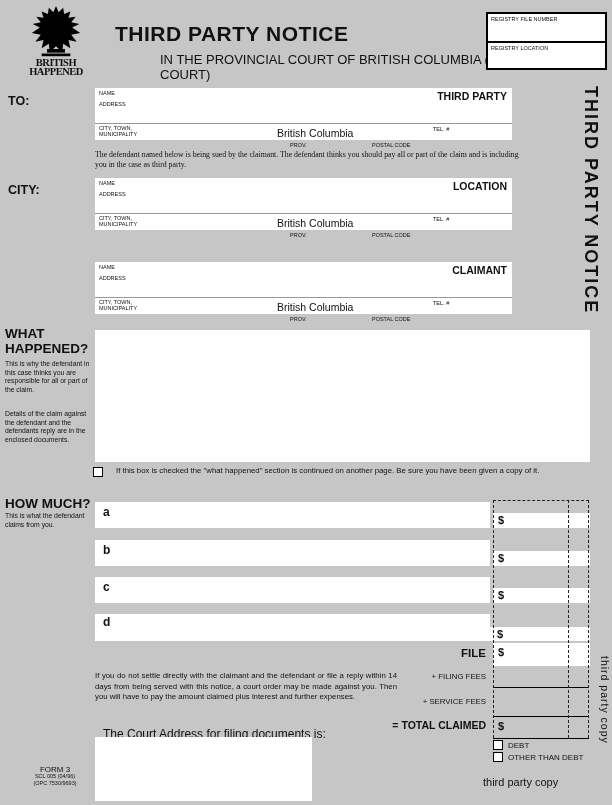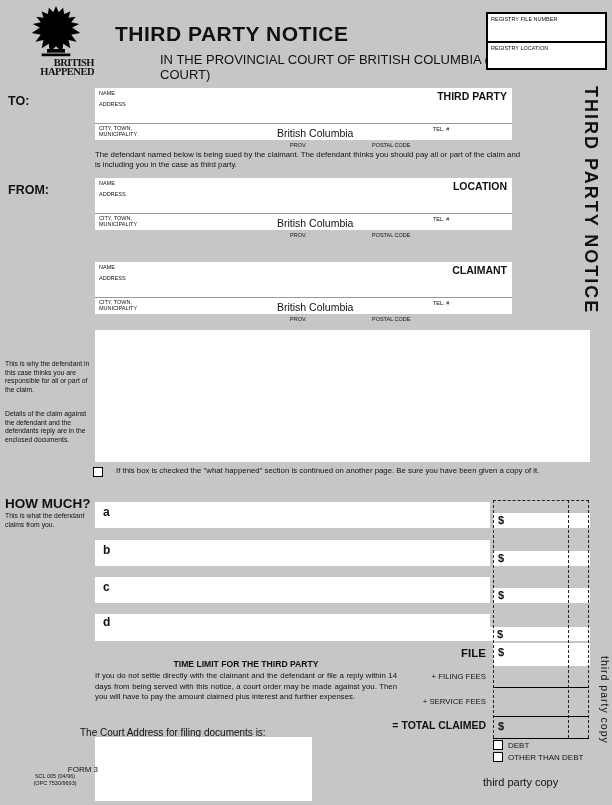--- a/index.html
+++ b/index.html
@@ -11,21 +11,21 @@
     background: #c6c6c6;
     font-family: "Liberation Sans", sans-serif;
     color: #111;
     overflow: hidden;
   }
   .abs { position: absolute; }
   .lab { font-size: 5.5px; letter-spacing: 0; color:#111; }
   .whitebox { background:#fff; }
 
   
-  .crest-wrap { left:18px; top:6px; width:76px; text-align:right; }
+  .crest-wrap { left:18px; top:6px; width:76px; text-align:center; }
   .crest-wrap svg { display:block; margin:0 auto; }
   .logo-line { font-family:"Liberation Serif", serif; font-weight:bold; font-size:10.5px; letter-spacing:-0.5px; line-height:9px; }
   .title { left:115px; top:22px; font-size:21px; font-weight:bold; letter-spacing:0.5px; }
   .subtitle { left:116px; top:52px; font-size:13px;margin-left:44px; }
   .registry { left:486px; top:12px; width:121px; height:58px; border:2px solid #000; background:#fff; }
   .registry .cell { position:absolute; left:0; width:100%; height:50%; padding:2px 3px; font-size:5.5px; }
   .registry .cell.second { top:50%; border-top:2px solid #000; }
 
   .vert-title { left:601px; top:86px; width:250px; height:26px;
     transform: rotate(90deg); transform-origin: top left;
@@ -40,21 +40,21 @@
   .psec { position:absolute; left:95px; width:417px; height:52px; background:#fff; }
   .pb-role { position:absolute; top:2px; right:5px; font-size:10.5px; font-weight:bold; }
   .pb-name { position:absolute; top:2px; left:4px; }
   .pb-addr { position:absolute; top:13px; left:4px; }
   .pb-cityrow { position:absolute; left:0; bottom:0; width:100%; height:17px; border-top:1px solid #999; }
   .pb-city { position:absolute; top:2px; left:4px; width:52px; line-height:5.5px; }
   .pb-prov { position:absolute; bottom:1px; left:182px; font-size:10.5px; }
   .pb-tel { position:absolute; top:2px; left:338px; }
   .pb-provlab { position:absolute; bottom:-8px; left:195px; }
   .pb-postallab { position:absolute; bottom:-8px; left:277px; }
-  .to-note { left:95px; top:150px; width:428px; font-size:7.8px; line-height:10px; }
+  .to-note { left:95px; top:150px; width:428px; font-size:7.8px; line-height:10px;font-family:Liberation Serif, serif; }
 
   
   .wh-head { left:5px; top:326px; width:92px; font-size:13.5px; font-weight:bold; line-height:15px; }
   .wh-note { left:5px; top:358px; width:86px; font-size:6.8px; line-height:8.5px; }
   .wh-box { left:95px; top:330px; width:495px; height:132px; background:#fff; }
   .cont-check { left:93px; top:467px; width:10px; height:10px; background:#fff; border:1px solid #000; }
   .cont-text { left:116px; top:466px; width:442px; font-size:7.8px; line-height:10px; }
 
   
   .hm-head { left:5px; top:496px; font-size:13.5px; font-weight:bold; }
@@ -69,26 +69,26 @@
   .feeline { left:493px; width:96px; height:0; border-top:1px solid #000; z-index:4; }
   .feelabel { left:330px; width:156px; text-align:right; font-size:7.8px; }
   .total-label { left:330px; width:156px; top:647px; text-align:right; font-size:11.5px; font-weight:bold; }
   .claimed-label { font-size:10.5px; font-weight:bold; }
   .chk { width:10px; height:10px; background:#fff; border:1px solid #000; }
   .chk-lab { font-size:8px; }
 
   
   .tl-head { left:95px; top:659px; width:302px; text-align:center; font-size:8.6px; font-weight:bold; }
   .tl-body { left:95px; top:671px; width:302px; font-size:7.8px; line-height:10.5px; text-align:justify; }
-  .court-lab { left:80px; top:727px; font-size:10px; }
+  .court-lab { left:103px; top:727px; font-size:12px; }
   .court-box { left:95px; top:737px; width:217px; height:64px; background:#fff; }
 
   
   .form-id { left:12px; top:766px; width:86px; text-align:center; line-height:7px; }
-  .form-id .l1 { font-size:8px;text-align:right; }
+  .form-id .l1 { font-size:8px; }
   .form-id .l2 { font-size:5.5px; }
 </style>
 </head>
 <body>
 
 <div class="page">
 
   <div class="abs crest-wrap">
     <svg width="54" height="52" viewBox="0 0 60 58">
       <path fill="#000" d="M30 0 L33 7 L38 2 L39 9 L46 6 L44 13 L52 12 L47 18 L56 20 L48 24 L57 30 L47 32 L53 40 L44 38 L46 47 L38 42 L37 52 L30 45 L23 52 L22 42 L14 47 L16 38 L7 40 L13 32 L3 30 L12 24 L4 20 L13 18 L8 12 L16 13 L14 6 L21 9 L22 2 L27 7 Z"></path>
@@ -122,21 +122,21 @@
     <div class="pb-cityrow">
       <span class="lab pb-city">CITY, TOWN, MUNICIPALITY</span>
       <span class="pb-prov">British Columbia</span>
       <span class="lab pb-tel">TEL. #</span>
     </div>
     <span class="lab pb-provlab">PROV.</span>
     <span class="lab pb-postallab">POSTAL CODE</span>
   </div>
   <div class="abs to-note">The defendant named below is being sued by the claimant.  The defendant thinks you should pay all or part of the claim and is including you in the case as third party.</div>
 
-  <div class="abs sec-label" style="top:183px">FROM:</div>
+  <div class="abs sec-label" style="top:183px">CITY:</div>
   <div class="psec" style="top:178px">
     <span class="pb-role">LOCATION</span>
     <span class="lab pb-name">NAME</span>
     <span class="lab pb-addr">ADDRESS</span>
     <div class="pb-cityrow">
       <span class="lab pb-city">CITY, TOWN, MUNICIPALITY</span>
       <span class="pb-prov">British Columbia</span>
       <span class="lab pb-tel">TEL. #</span>
     </div>
     <span class="lab pb-provlab">PROV.</span>
@@ -149,20 +149,21 @@
     <span class="lab pb-addr">ADDRESS</span>
     <div class="pb-cityrow">
       <span class="lab pb-city">CITY, TOWN, MUNICIPALITY</span>
       <span class="pb-prov">British Columbia</span>
       <span class="lab pb-tel">TEL. #</span>
     </div>
     <span class="lab pb-provlab">PROV.</span>
     <span class="lab pb-postallab">POSTAL CODE</span>
   </div>
 
+  <div class="abs wh-head">WHAT HAPPENED?</div>
   <div class="abs wh-note" style="top:360px">This is why the defendant in this case thinks you are responsible for all or part of the claim.</div>
   <div class="abs wh-note" style="top:410px">Details of the claim against the defendant and the defendants reply are in the enclosed documents.</div>
   <div class="abs wh-box"></div>
   <div class="abs cont-check"></div>
   <div class="abs cont-text">If this box is checked the "what happened" section is continued on another page. Be sure you have been given a copy of it.</div>
 
   <div class="abs hm-head">HOW MUCH?</div>
   <div class="abs hm-note">This is what the defendant claims from you.</div>
 
   <div class="abs letterbox" style="top:502px">
@@ -210,21 +211,20 @@
   <div class="abs dashh" style="top:500px"></div>
   <div class="abs dashv" style="left:493px"></div>
   <div class="abs dashv" style="left:568px"></div>
   <div class="abs dashv" style="left:588px"></div>
 
   <div class="abs chk" style="left:493px; top:740px"></div>
   <span class="abs chk-lab" style="left:508px; top:741px">DEBT</span>
   <div class="abs chk" style="left:493px; top:752px"></div>
   <span class="abs chk-lab" style="left:508px; top:753px">OTHER THAN DEBT</span>
 
-  <div class="abs tl-head">TIME LIMIT FOR THE THIRD PARTY</div>
   <div class="abs tl-body">If you do not settle directly with the claimant and the defendant or file a reply within 14 days from being served with this notice, a court order may be made against you. Then you will have to pay the amount claimed plus interest and further expenses.</div>
   <div class="abs court-lab">The Court Address for filing documents is:</div>
   <div class="abs court-box"></div>
 
   <div class="abs form-id">
     <div class="l1">FORM 3</div>
     <div class="l2">SCL 005 (04/96)</div>
     <div class="l2">(OPC 7530/9693)</div>
   </div>
 

